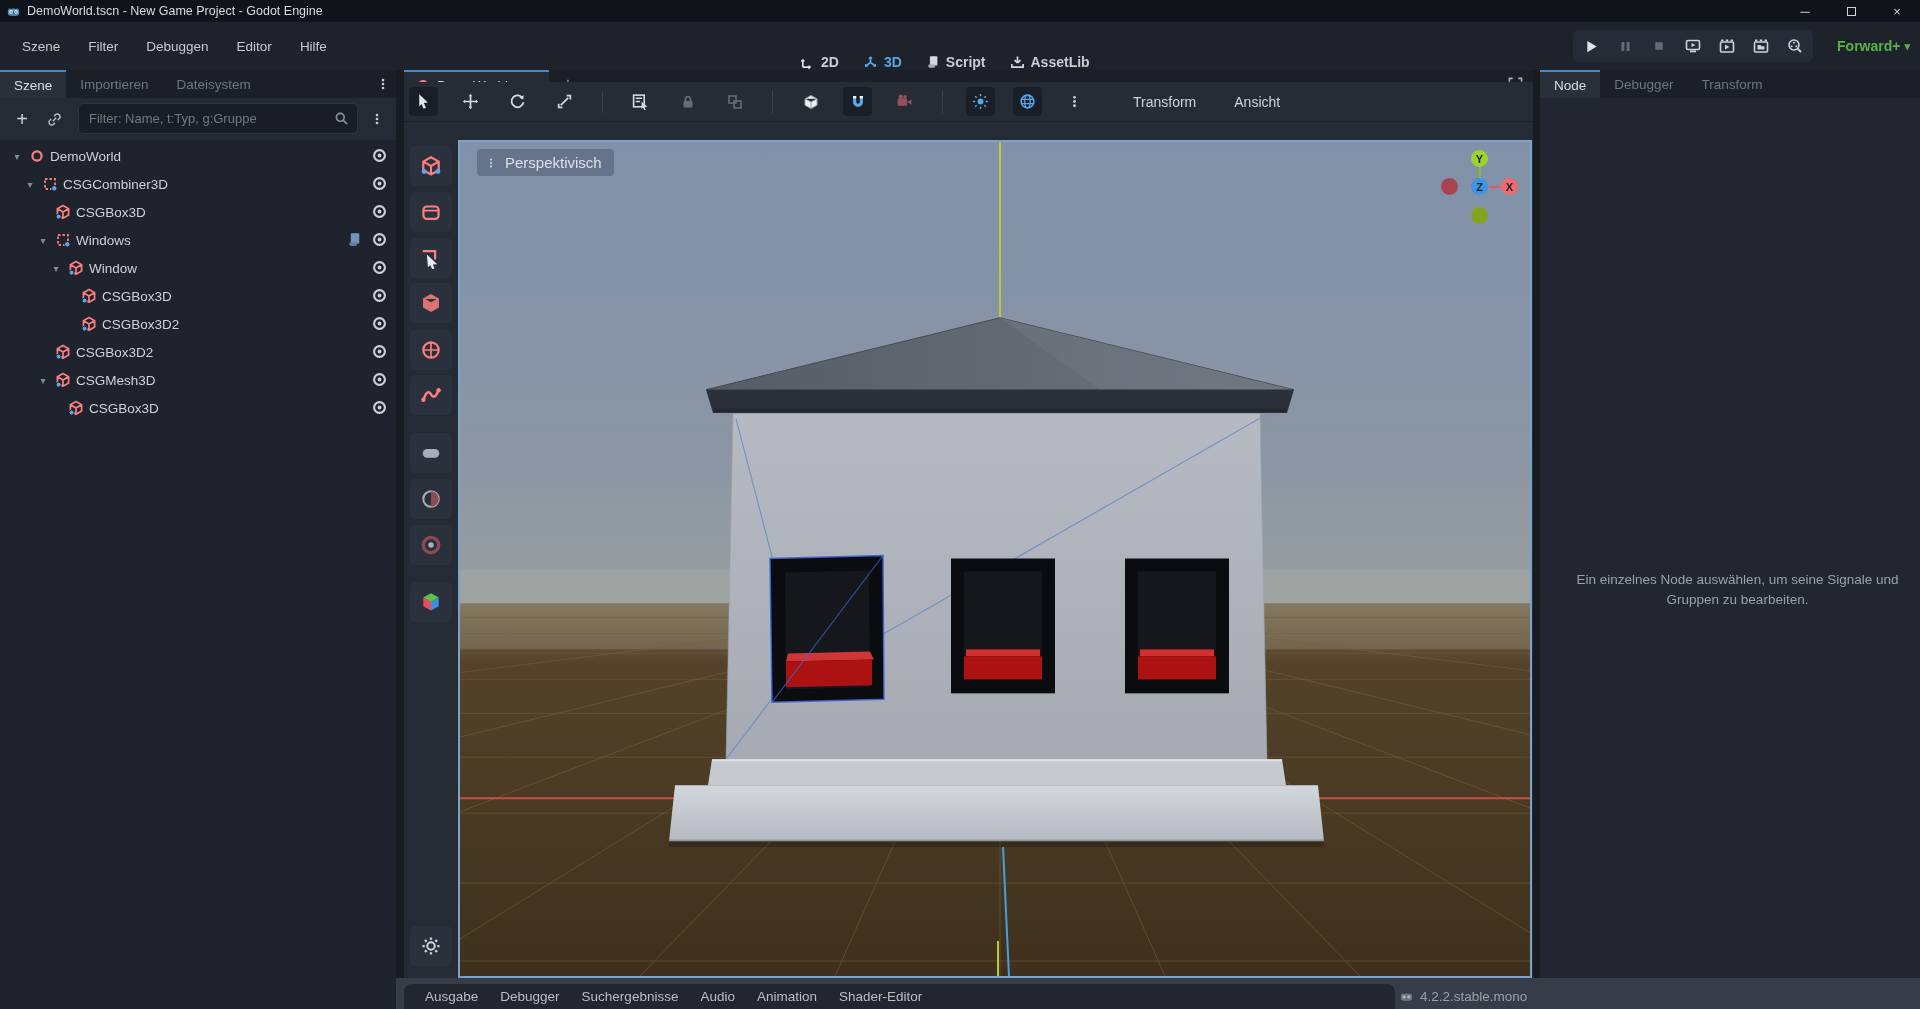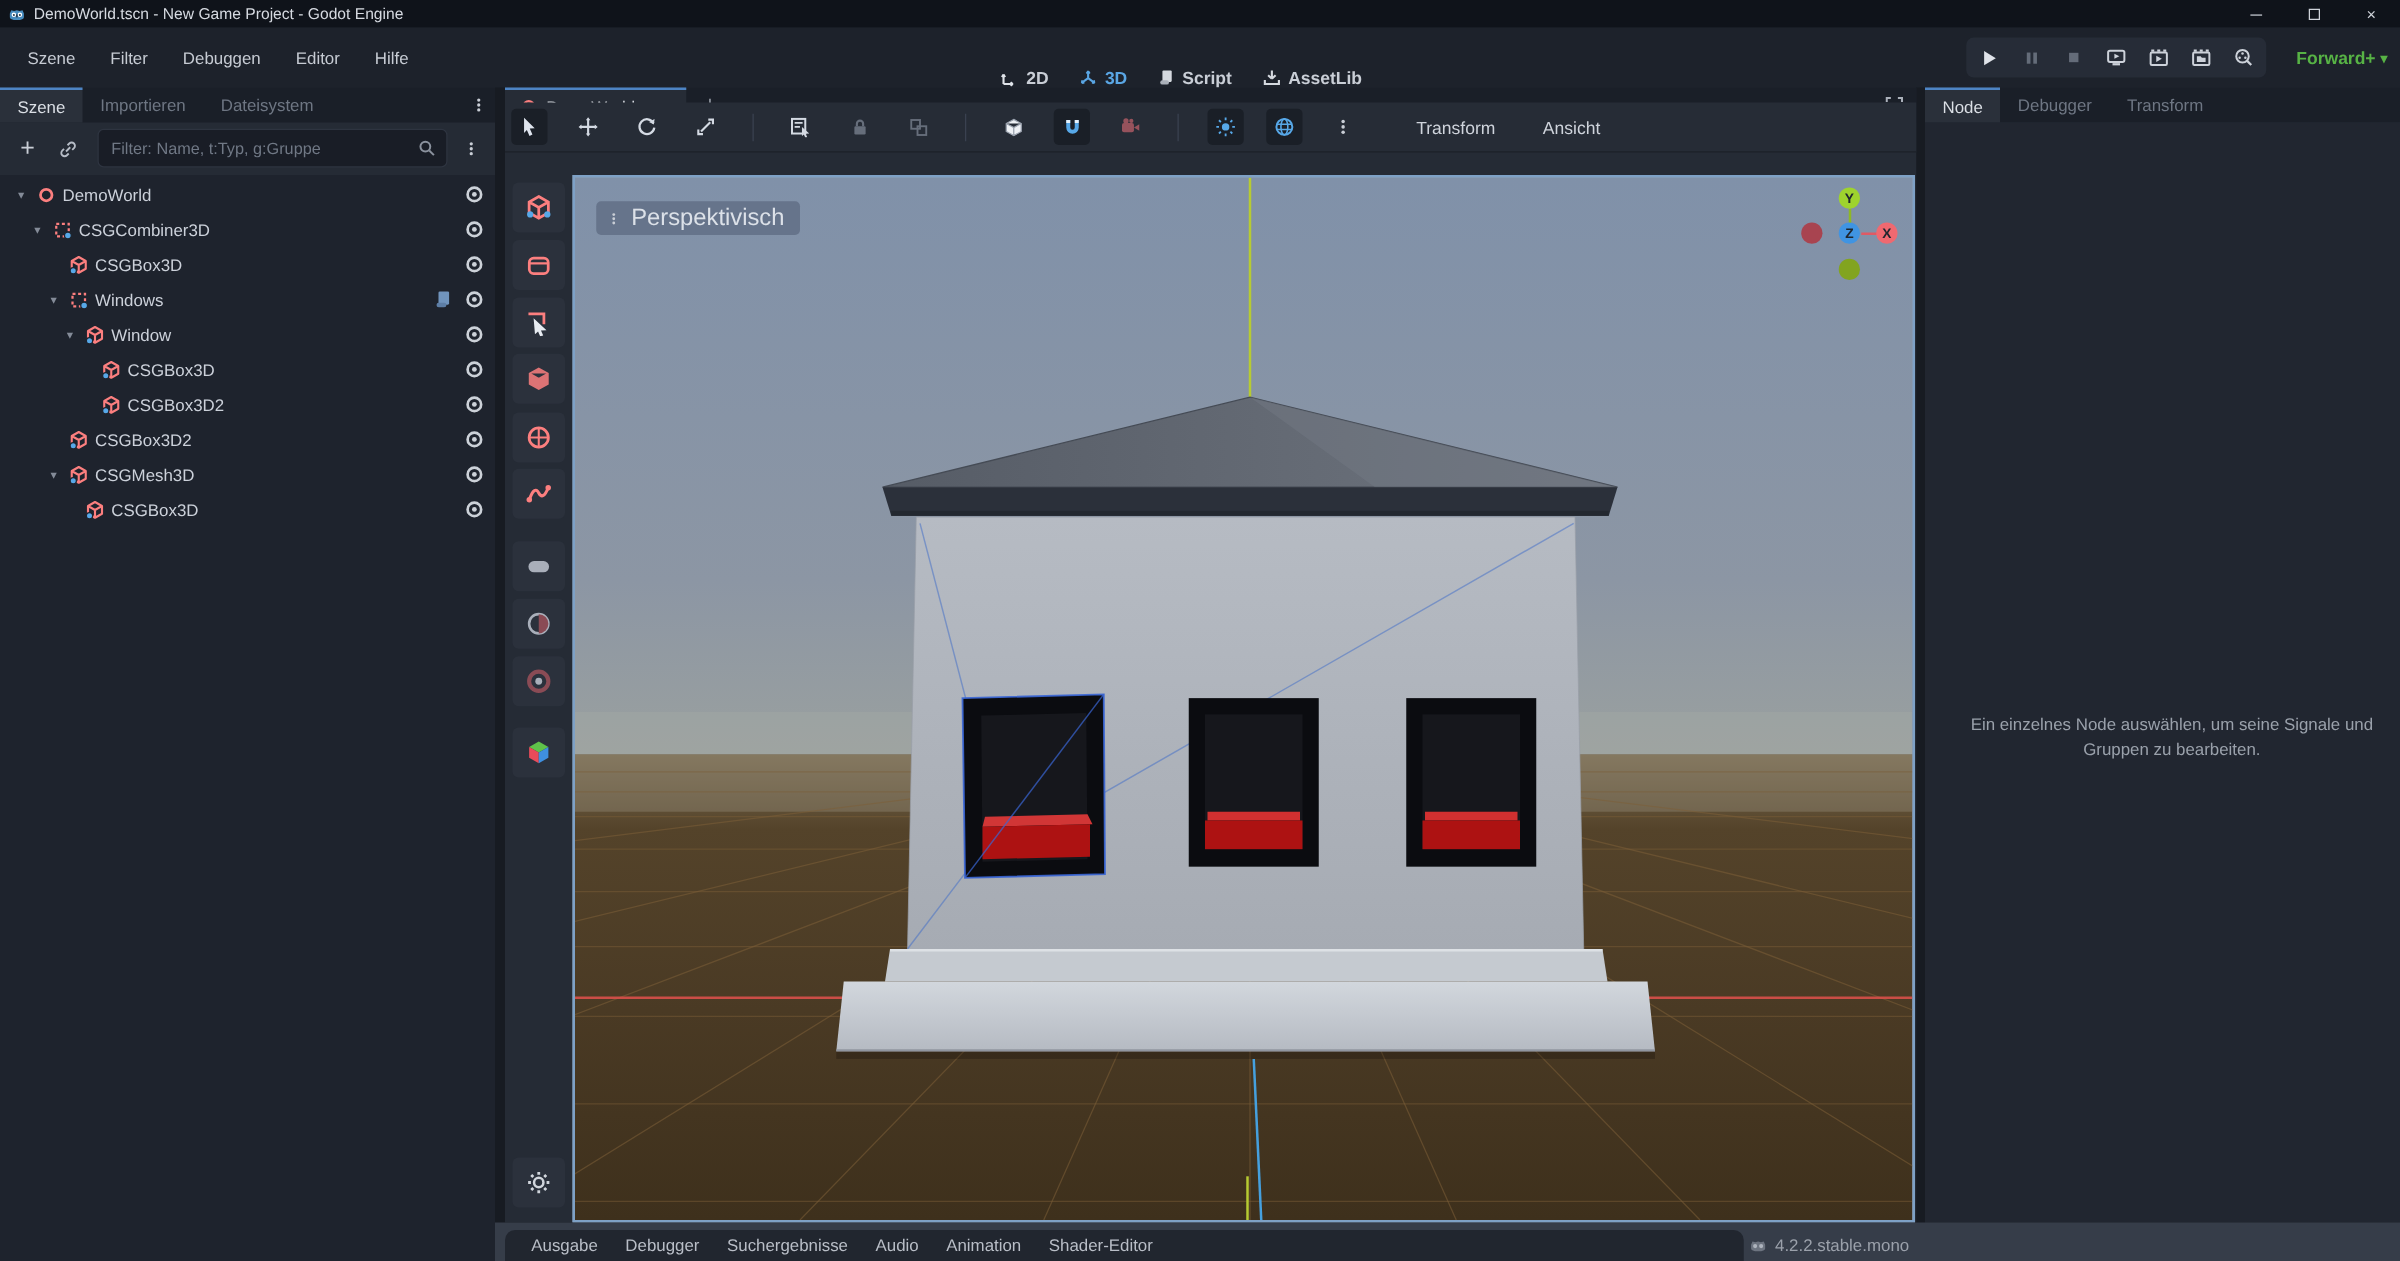--- a/index.html
+++ b/index.html
@@ -67,23 +67,23 @@
 
   
   .sidetools { position:absolute; left:2px; top:70px; width:50px; bottom:0; }
   .sidebtn { position:absolute; left:4px; width:42px; height:40px; background:#2b313c; border-radius:5px;
     display:flex; align-items:center; justify-content:center; }
 
   
   .viewport { position:absolute; left:54px; top:70px; width:1074px; height:838px;
     border:2px solid #7ea1c6; background:#8a96a8; overflow:hidden; }
   .scene { position:absolute; left:0; top:0; width:100%; height:100%; }
-  .persp { position:absolute; left:17px; top:19px; height:27px; background:rgba(98,112,134,.88);
+  .persp { position:absolute; left:17px; top:7px; height:27px; background:rgba(98,112,134,.88);
     border-radius:4px; display:flex; align-items:center; gap:8px; padding:0 12px 0 8px;
-    color:#dce1e8; font-size:19px; }
+    color:#dce1e8; font-size:15px; }
   .gz { position:absolute; width:17px; height:17px; border-radius:50%; display:flex; align-items:center;
     justify-content:center; font-size:11px; font-weight:bold; color:#20262e; }
 
   
   .rcontent { position:absolute; left:0; top:28px; right:0; bottom:0; background:#212630; }
   .emptymsg { position:absolute; left:24px; right:24px; top:472px; text-align:center; color:#9aa1ab;
     font-size:13.5px; line-height:1.45; }
 
   
   .bottomstrip { left:396px; top:978px; width:1524px; height:31px; background:#363d49; }

